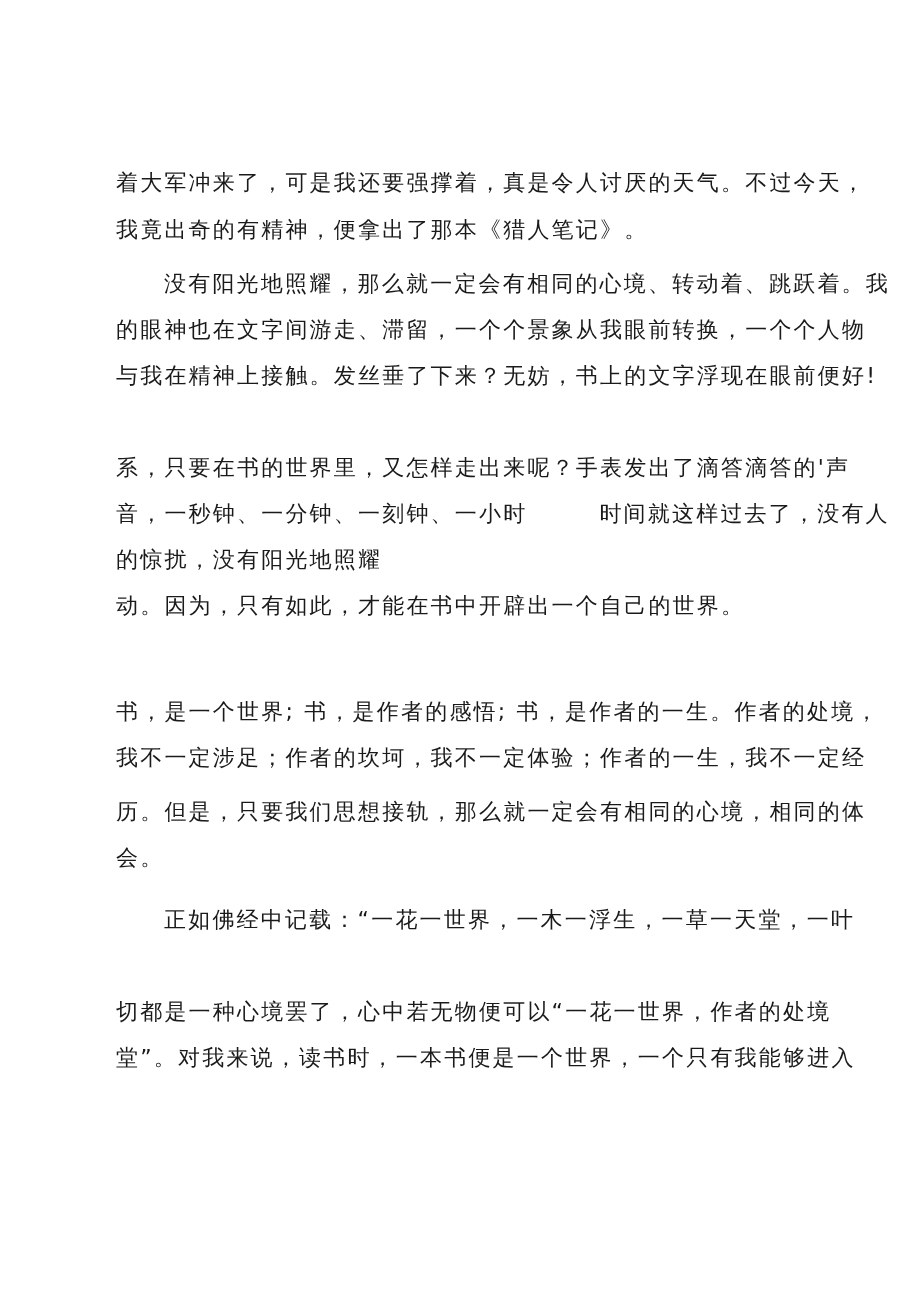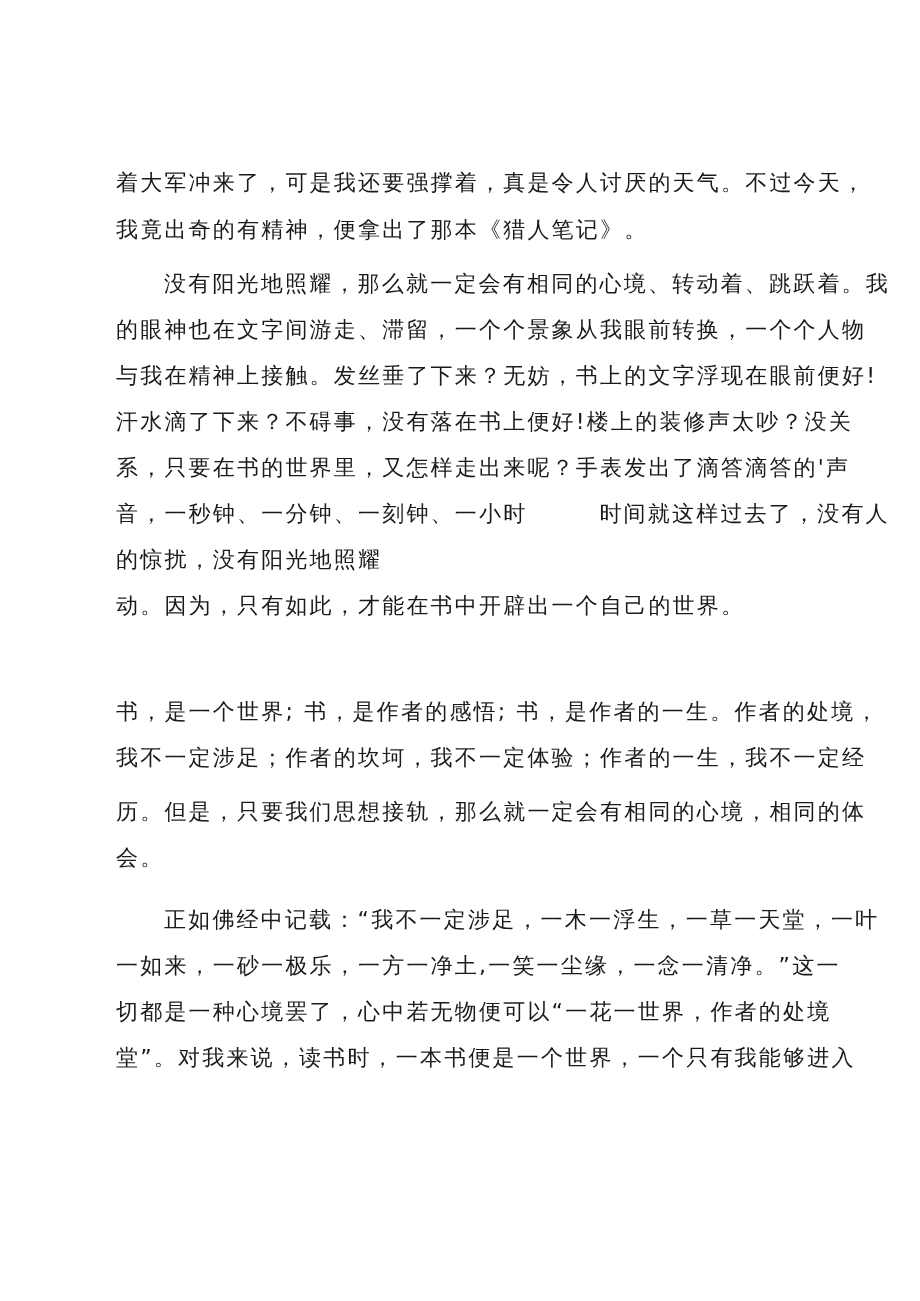--- a/index.html
+++ b/index.html
@@ -44,30 +44,28 @@
 </head>
 <body>
 
 <div class="page">
   <div class="line" style="top:168px">着大军冲来了，可是我还要强撑着，真是令人讨厌的天气。不过今天，</div>
   <div class="line" style="top:215px">我竟出奇的有精神，便拿出了那本《猎人笔记》。</div>
 
   <div class="line indent" style="top:269px">没有阳光地照耀，那么就一定会有相同的心境、转动着、跳跃着。我</div>
   <div class="line" style="top:315px">的眼神也在文字间游走、滞留，一个个景象从我眼前转换，一个个人物</div>
   <div class="line" style="top:361px">与我在精神上接触。发丝垂了下来？无妨，书上的文字浮现在眼前便好!</div>
-  <div class="line" style="top:407px">汗水滴了下来？不碍事，没有落在书上便好!楼上的装修声太吵？没关</div>
   <div class="line" style="top:453px">系，只要在书的世界里，又怎样走出来呢？手表发出了滴答滴答的'声</div>
   <div class="line" style="top:499px">
     <span>音，一秒钟、一分钟、一刻钟、一小时</span><span class="gap"></span><span>时间就这样过去了，没有人</span>
   </div>
   <div class="line" style="top:545px">的惊扰，没有阳光地照耀</div>
   <div class="line" style="top:591px">动。因为，只有如此，才能在书中开辟出一个自己的世界。</div>
 
   <div class="line" style="top:697px">书，是一个世界; 书，是作者的感悟; 书，是作者的一生。作者的处境，</div>
   <div class="line" style="top:743px">我不一定涉足；作者的坎坷，我不一定体验；作者的一生，我不一定经</div>
   <div class="line" style="top:797px">历。但是，只要我们思想接轨，那么就一定会有相同的心境，相同的体</div>
   <div class="line" style="top:843px">会。</div>
 
-  <div class="line indent" style="top:905px">正如佛经中记载：“我不一定涉足，一木一浮生，一草一天堂，一叶</div>
-  <div class="line" style="top:951px">一如来，一砂一极乐，一方一净土,一笑一尘缘，一念一清净。”这一</div>
+  <div class="line indent" style="top:905px">正如佛经中记载：“一花一世界，一木一浮生，一草一天堂，一叶</div>
   <div class="line" style="top:997px">切都是一种心境罢了，心中若无物便可以“一花一世界，作者的处境</div>
   <div class="line" style="top:1043px">堂”。对我来说，读书时，一本书便是一个世界，一个只有我能够进入</div>
 </div>
 
 </body></html>

